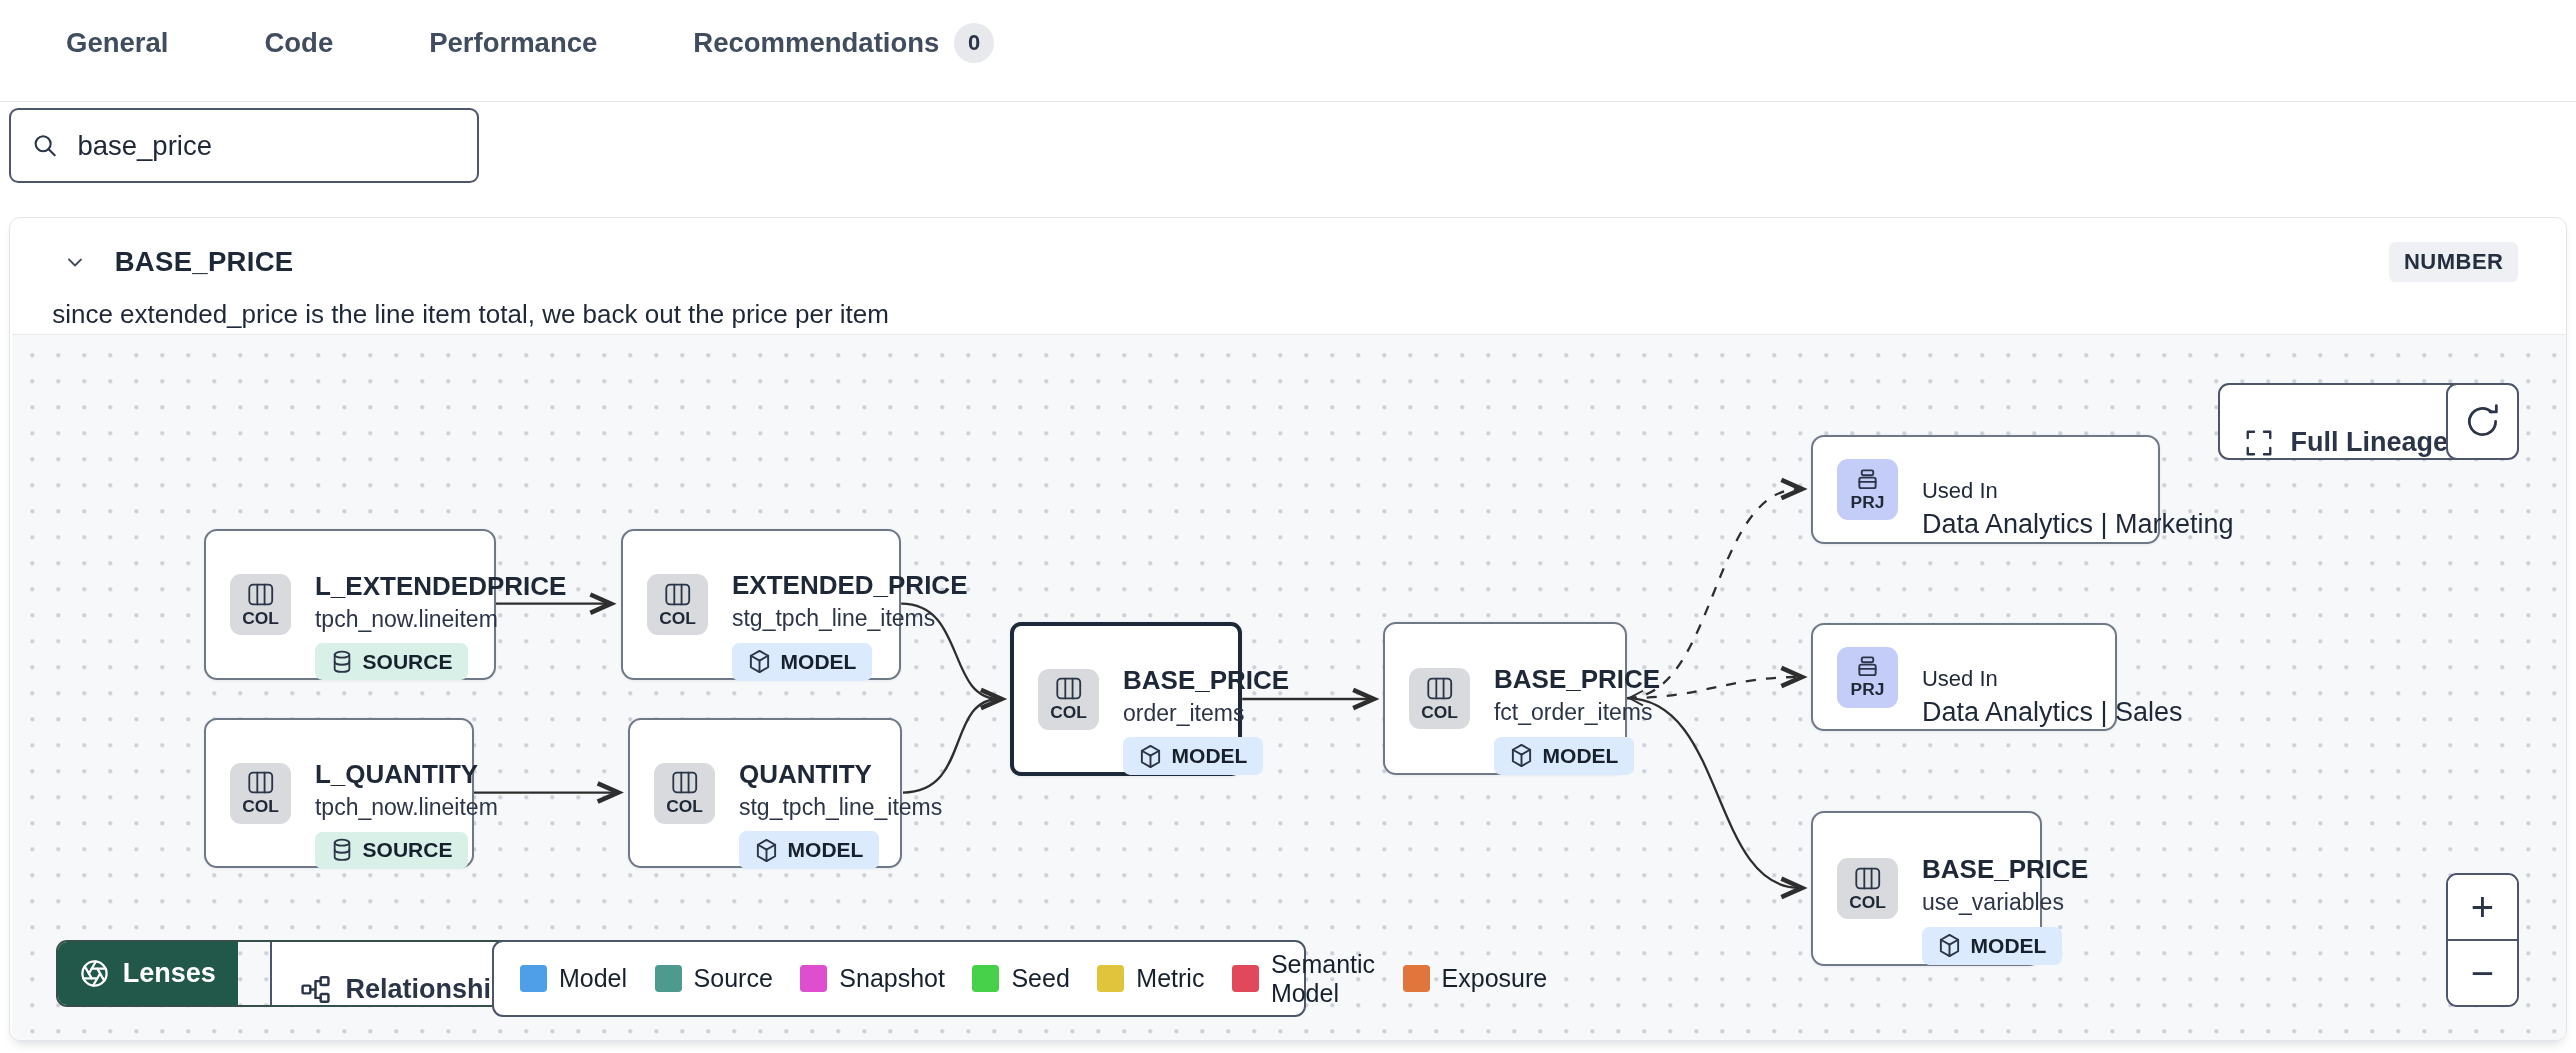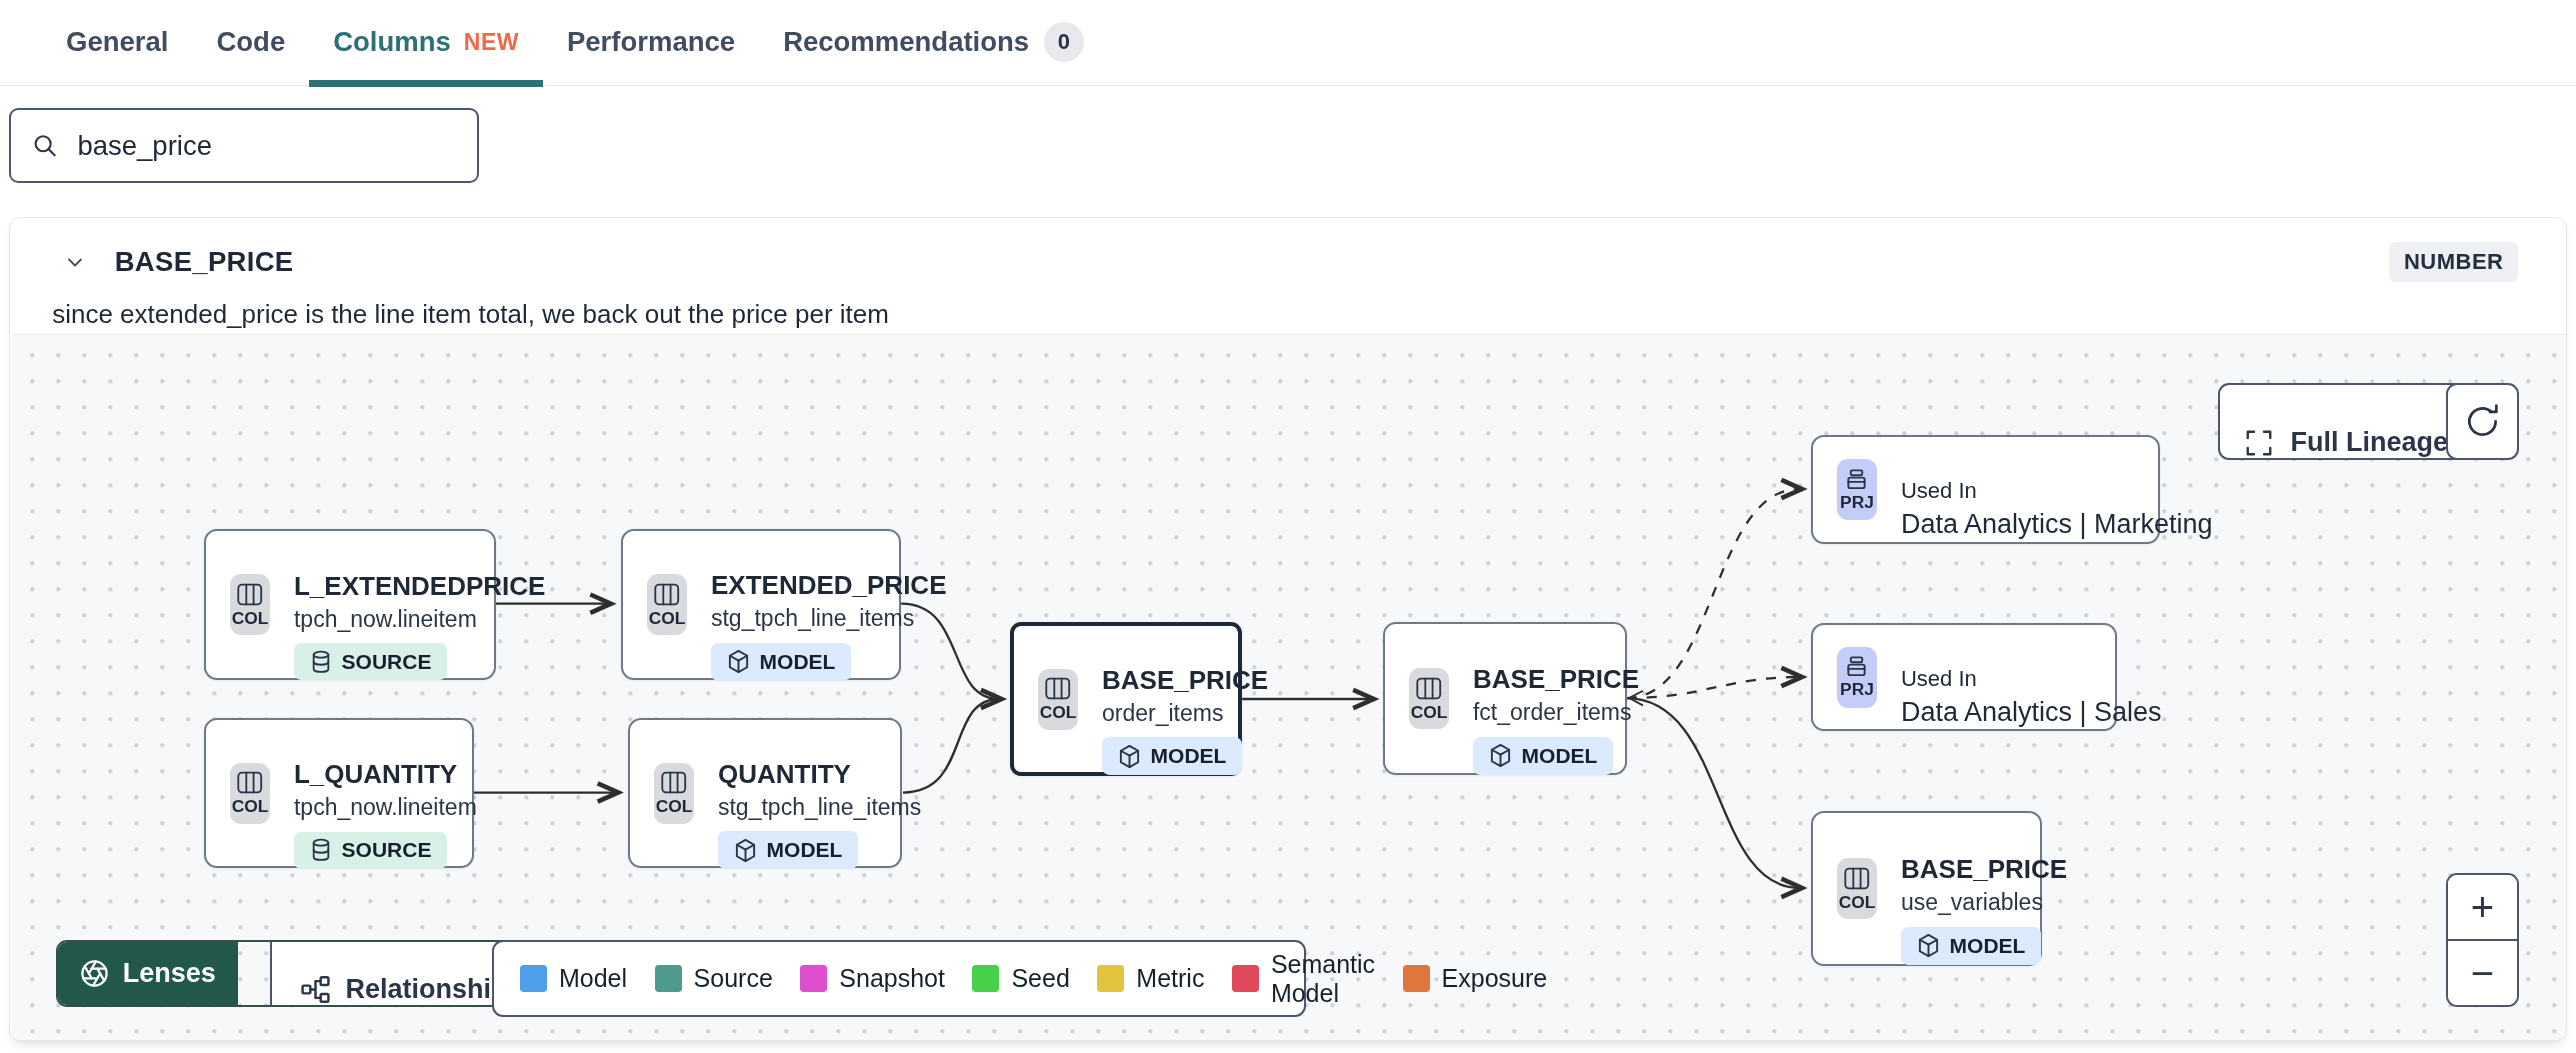--- a/index.html
+++ b/index.html
@@ -6,23 +6,23 @@
   html,body { margin:0; padding:0; }
   body {
     width:2576px; height:1053px; position:relative; overflow:hidden;
     background:#ffffff; color:#1f2837;
     font-family:"Liberation Sans", sans-serif;
   }
   svg { display:block; }
   .ic { stroke:#2b3547; fill:none; stroke-width:2; stroke-linecap:round; stroke-linejoin:round; }
 
   
-  .tabbar{ position:absolute; top:0; left:0; right:0; height:86px;
-    border-bottom:1.8px solid #e4e6ea; display:flex; align-items:flex-end;
-    padding-left:42px; background:#fff; }
+  .tabbar{ position:absolute; top:0; left:0; right:0; height:102px;
+    border-bottom:1.8px solid #e4e6ea; display:flex; align-items:flex-start;
+    padding-left:42px; gap:48px; background:#fff; }
   .tab{ position:relative; height:86px; display:flex; align-items:center;
     padding:0 24px; font-size:27.5px; font-weight:600; color:#414d5f; cursor:pointer; }
   .tab.active{ color:#2e7175; }
   .tab.active::after{ content:""; position:absolute; left:0; right:0; bottom:-1.8px;
     height:6.4px; background:#2e7175; }
   .tab .new{ color:#ed6a49; font-size:23px; font-weight:700; margin-left:13px; letter-spacing:0.5px; }
   .tab .count{ margin-left:14.7px; background:#e7e9ec; border-radius:50%;
     width:40px; height:40px; display:flex; align-items:center; justify-content:center;
     font-size:22px; font-weight:600; color:#2b3547; }
 
@@ -48,21 +48,21 @@
     border-top:0.9px solid #e8eaed; border-radius:0 0 9.2px 9.2px;
     background-color:#f7f8fa;
     background-image:radial-gradient(#ccd0d8 1.8px, transparent 2.4px);
     background-size:26px 26px; background-position:7.3px 7.3px; }
   .edges{ position:absolute; left:0; top:0; }
 
   .node{ position:absolute; background:#fff; border:2.3px solid #6f7886; border-radius:13px;
     display:flex; align-items:center; gap:24px; padding:0 26px 0 24px;
     box-shadow:0 0.9px 2.8px rgba(20,30,50,.07); cursor:pointer; }
   .node.selected{ border:4.6px solid #1d2838; border-radius:11px; }
-  .chip{ width:40px; height:61px; border-radius:11px; background:#d8dade; flex:none;
+  .chip{ width:61px; height:61px; border-radius:11px; background:#d8dade; flex:none;
     display:flex; flex-direction:column; align-items:center; justify-content:center; gap:2.8px; }
   .chip.prj{ background:#c4cdf8; }
   .chip-label{ font-size:17.4px; font-weight:700; line-height:1; color:#1f2837; }
   .node-body{ display:flex; flex-direction:column; align-items:flex-start;margin-top:40px; }
   .node-title{ font-size:26px; font-weight:600; line-height:34px; white-space:nowrap; }
   .node-sub{ font-size:23px; line-height:32px; color:#2b3547; white-space:nowrap; }
   .res-badge{ display:flex; align-items:center; gap:10px; margin-top:8.3px;
     padding:6.4px 15.6px; border-radius:7.3px; font-size:21px; font-weight:600; color:#17212e; }
   .res-badge.source{ background:#d8f0e8; }
   .res-badge.model{ background:#dbeafc; }
@@ -98,24 +98,20 @@
 </style>
 </head>
 <body>
 
 <div class="tabbar">
   <div class="tab">
     <span>General</span>
   </div>
   <div class="tab">
     <span>Code</span>
-  </div>
-  <div class="tab active">
-    <span>Columns</span>
-    <span class="new">NEW</span>
   </div>
   <div class="tab">
     <span>Performance</span>
   </div>
   <div class="tab">
     <span>Recommendations</span>
     <span class="count">0</span>
   </div>
 </div>
 

